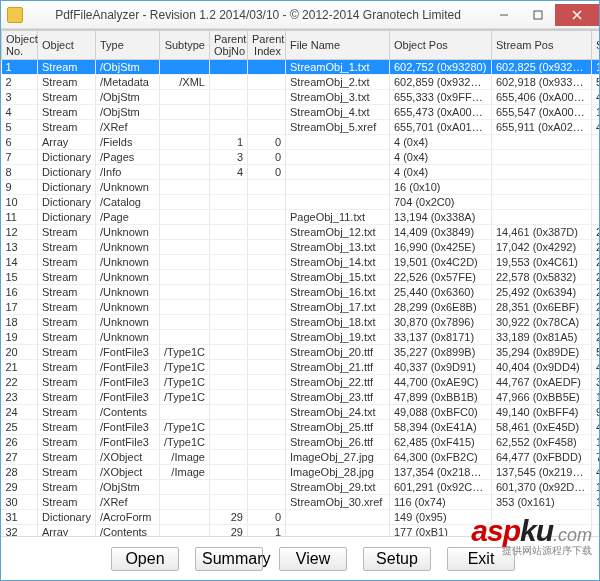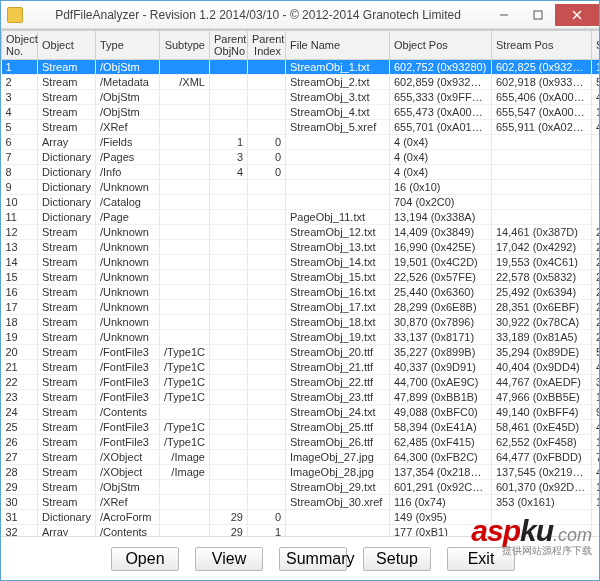--- a/index.html
+++ b/index.html
@@ -474,22 +474,22 @@
               <td class="col-spos"></td>
               <td class="col-slen"></td>
             </tr>
           </tbody>
     </table>
     </div>
   </div>
 
   <div class="btnbar">
     <button>Open</button>
+    <button>Summary</button>
     <button>View</button>
-    <button>Summary</button>
     <button>Setup</button>
     <button>Exit</button>
   </div>
 </div>
 
 <div class="watermark">
   <span class="asp"><span class="a">asp</span><span class="k">ku</span></span><span class="dot">.com</span>
   <span class="sub">提供网站源程序下载</span>
 </div>
 

